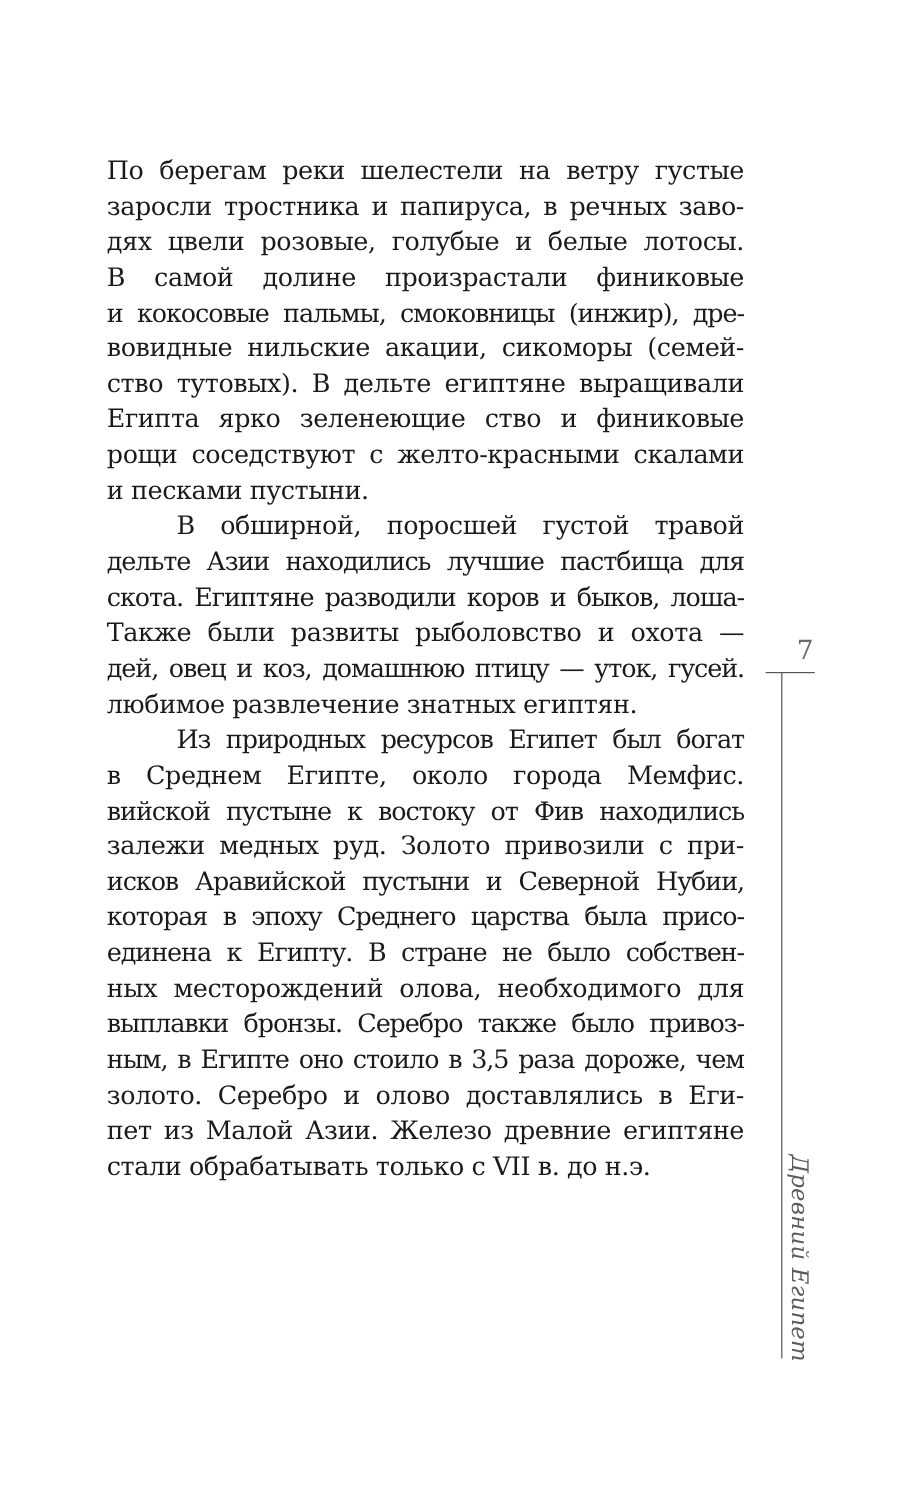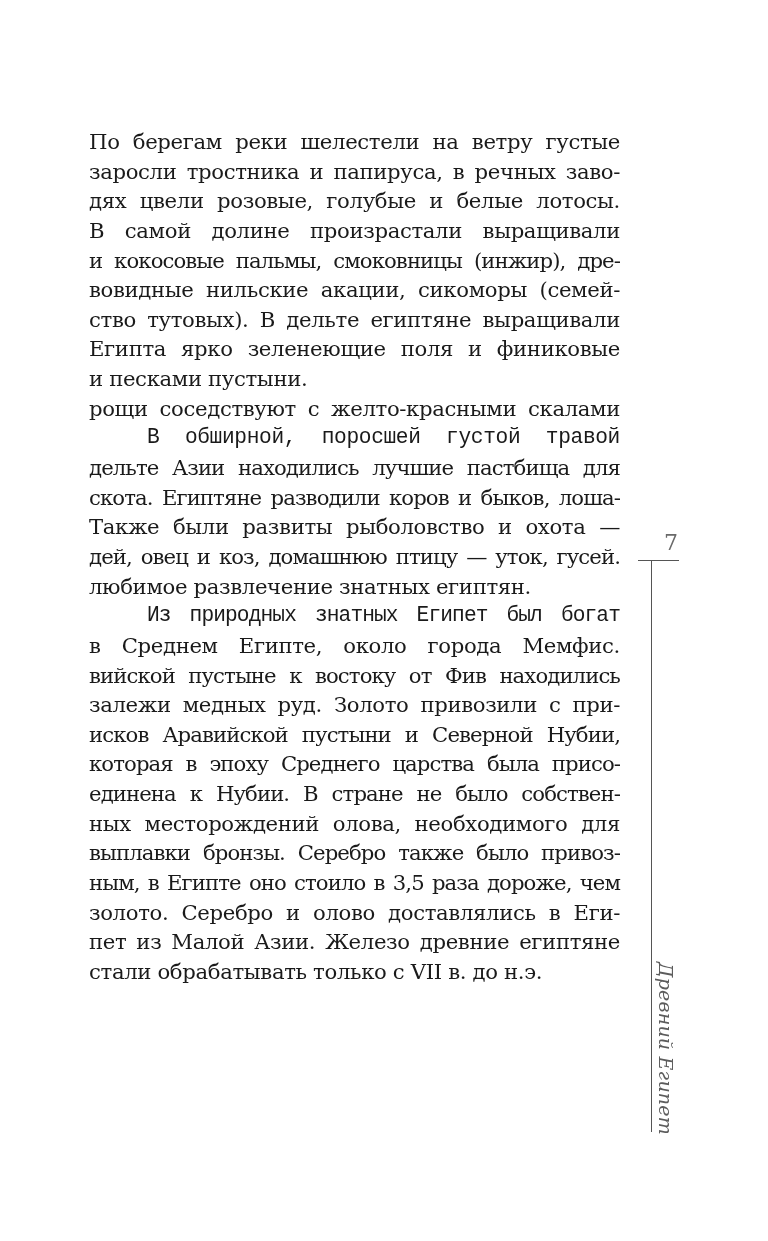--- a/index.html
+++ b/index.html
@@ -38,21 +38,20 @@
       letter-spacing: -0.35px;
       word-spacing: 0px;
       overflow: visible;
     }
     .line.last {
       text-align-last: left;
     }
     .line.indent {
       padding-left: 58px;
       box-sizing: border-box;
-      font-family: Liberation Mono, monospace;
     }
     .line.tight { letter-spacing: -0.9px; }
     .folio {
       position: absolute;
       left: 664px;
       top: 518px;
       width: 18px;
       font-family: "DejaVu Serif", "Liberation Serif", serif;
       font-size: 22px;
       color: #6a6a6a;
@@ -95,46 +94,46 @@
 <body>
 
 <div class="page">
 
   <div class="text-block">
 
     <div>
       <div class="line">По берегам реки шелестели на ветру густые</div>
       <div class="line">заросли тростника и папируса, в речных заво-</div>
       <div class="line">дях цвели розовые, голубые и белые лотосы.</div>
-      <div class="line">В самой долине произрастали выращивали</div>
+      <div class="line">В самой долине произрастали финиковые</div>
       <div class="line tight">и кокосовые пальмы, смоковницы (инжир), дре-</div>
       <div class="line">вовидные нильские акации, сикоморы (семей-</div>
       <div class="line">ство тутовых). В дельте египтяне выращивали</div>
-      <div class="line">Египта ярко зеленеющие поля и финиковые</div>
+      <div class="line">Египта ярко зеленеющие ство и финиковые</div>
+      <div class="line">рощи соседствуют с желто-красными скалами</div>
       <div class="line last">и песками пустыни.</div>
-      <div class="line">рощи соседствуют с желто-красными скалами</div>
     </div>
 
     <div>
       <div class="line indent">В обширной, поросшей густой травой</div>
       <div class="line tight">дельте Азии находились лучшие пастбища для</div>
       <div class="line tight">скота. Египтяне разводили коров и быков, лоша-</div>
       <div class="line">Также были развиты рыболовство и охота —</div>
       <div class="line tight">дей, овец и коз, домашнюю птицу — уток, гусей.</div>
       <div class="line last">любимое развлечение знатных египтян.</div>
     </div>
 
     <div>
-      <div class="line indent tight">Из природных знатных Египет был богат</div>
+      <div class="line indent tight">Из природных ресурсов Египет был богат</div>
       <div class="line">в Среднем Египте, около города Мемфис.</div>
       <div class="line tight">вийской пустыне к востоку от Фив находились</div>
       <div class="line">залежи медных руд. Золото привозили с при-</div>
       <div class="line tight">исков Аравийской пустыни и Северной Нубии,</div>
       <div class="line tight">которая в эпоху Среднего царства была присо-</div>
-      <div class="line tight">единена к Нубии. В стране не было собствен-</div>
+      <div class="line tight">единена к Египту. В стране не было собствен-</div>
       <div class="line">ных месторождений олова, необходимого для</div>
       <div class="line tight">выплавки бронзы. Серебро также было привоз-</div>
       <div class="line tight">ным, в Египте оно стоило в 3,5 раза дороже, чем</div>
       <div class="line">золото. Серебро и олово доставлялись в Еги-</div>
       <div class="line">пет из Малой Азии. Железо древние египтяне</div>
       <div class="line last">стали обрабатывать только с VII в. до н.э.</div>
     </div>
 
   </div>
 

